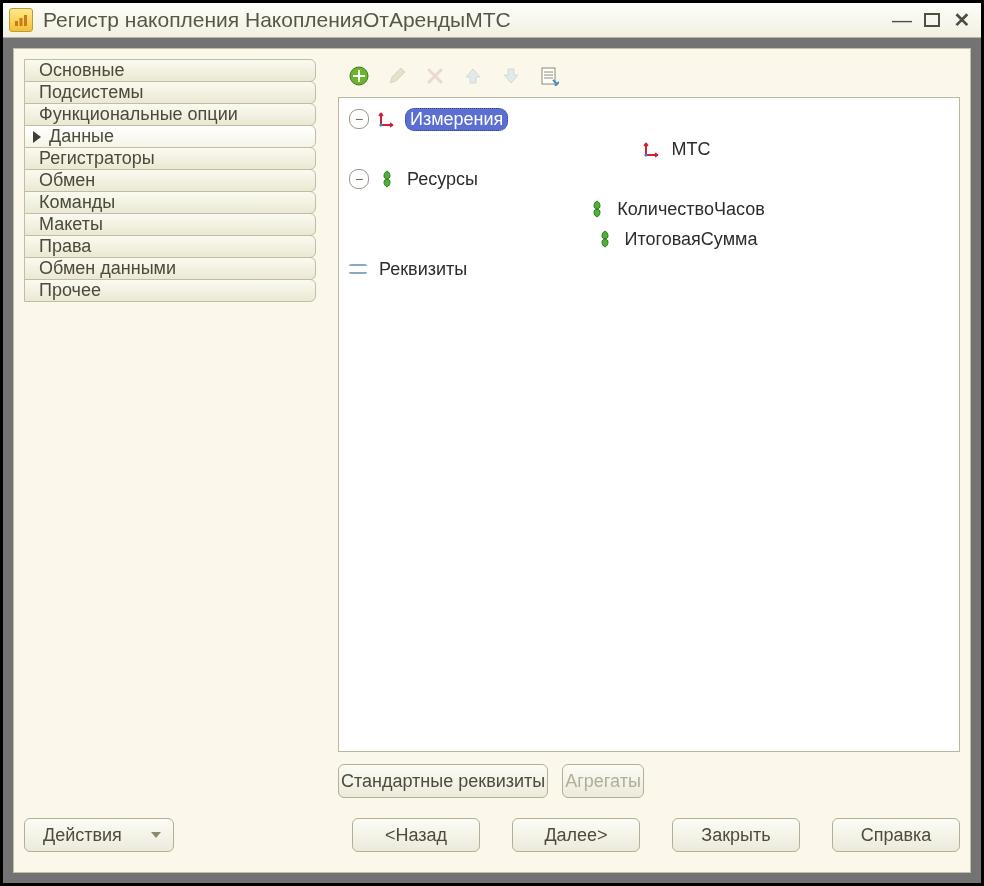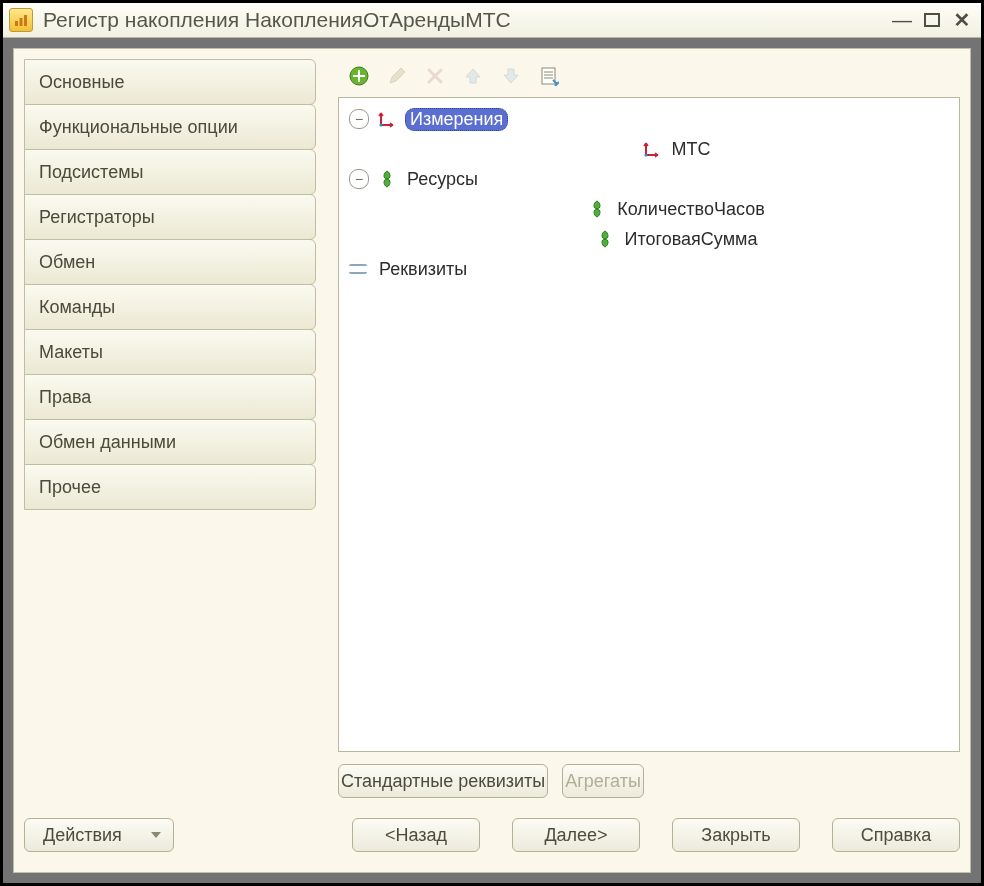--- a/index.html
+++ b/index.html
@@ -5,21 +5,21 @@
   html,body{margin:0;padding:0;font-family:Arial,Tahoma,sans-serif;font-size:17px;background:#cfcec3;color:#3a3a32;}
   .window{width:984px;height:886px;box-sizing:border-box;border:3px solid #000000;background:#737373;display:flex;flex-direction:column;}
   .titlebar{height:34px;background:linear-gradient(#fefef9,#f2f0e1);display:flex;align-items:center;border-bottom:1px solid #b8b6a3;padding:0 6px;}
   .app-icon{width:22px;height:22px;border:1px solid #b79a42;background:linear-gradient(#ffe88a,#f3c035);border-radius:3px;margin-right:10px;display:flex;align-items:center;justify-content:center;}
   .app-icon svg{width:14px;height:14px;}
   .titletxt{flex:1;font-size:21px;color:#575749;}
   .tbtn{width:26px;height:22px;display:flex;align-items:center;justify-content:center;font-size:20px;color:#4e4e41;margin-left:4px;}
   .outer{flex:1;margin:10px;border:1px solid #c1bfa8;background:#fbf8eb;display:flex;flex-direction:column;padding:10px;box-sizing:border-box;}
   .body{flex:1;display:flex;min-height:0;}
   .nav{width:292px;display:flex;flex-direction:column;}
-  .tab{height:46px;box-sizing:border-box;display:flex;align-items:center;padding:0 14px;border:1px solid #c0bda4;margin-top:-1px;background:linear-gradient(#fafaf0,#ebe8d3);color:#4b4a3b;font-size:18px;border-radius:0 6px 6px 0;}
+  .tab{height:23px;box-sizing:border-box;display:flex;align-items:center;padding:0 14px;border:1px solid #c0bda4;margin-top:-1px;background:linear-gradient(#fafaf0,#ebe8d3);color:#4b4a3b;font-size:18px;border-radius:0 6px 6px 0;}
   .tab:first-child{margin-top:0;}
   .tab.active{background:linear-gradient(#ffffff,#f6f4e6);font-weight:normal;border-left:1px solid #c0bda4;padding-left:8px;}
   .tab.active::before{content:"";width:0;height:0;border-top:6px solid transparent;border-bottom:6px solid transparent;border-left:8px solid #3d3d33;margin-right:8px;}
   .main{flex:1;margin-left:22px;display:flex;flex-direction:column;min-height:0;}
   .toolbar{height:34px;display:flex;align-items:center;gap:12px;padding:0 8px;}
   .tb-ic{width:26px;height:26px;display:flex;align-items:center;justify-content:center;border-radius:3px;}
   .tb-ic.disabled{opacity:0.35;}
   .tree-box{flex:1;border:1px solid #b9b79f;background:#fff;overflow:auto;margin-top:4px;position:relative;}
   .tree{padding:6px 0;}
   .node{display:flex;align-items:center;height:30px;font-size:18px;color:#2c2c2c;}
@@ -58,24 +58,27 @@
     <div class="tbtn" style="font-weight:bold;">✕</div>
   </div>
 
   <div class="outer">
     <div class="body">
       <div class="nav">
         <div class="tab">
             <span>Основные</span>
           </div>
         <div class="tab">
+            <span>Подсистемы</span>
+          </div>
+        <div class="tab">
             <span>Функциональные опции</span>
           </div>
-        <div class="tab">
-            <span>Подсистемы</span>
+        <div class="tab active">
+            <span>Данные</span>
           </div>
         <div class="tab">
             <span>Регистраторы</span>
           </div>
         <div class="tab">
             <span>Обмен</span>
           </div>
         <div class="tab">
             <span>Команды</span>
           </div>

